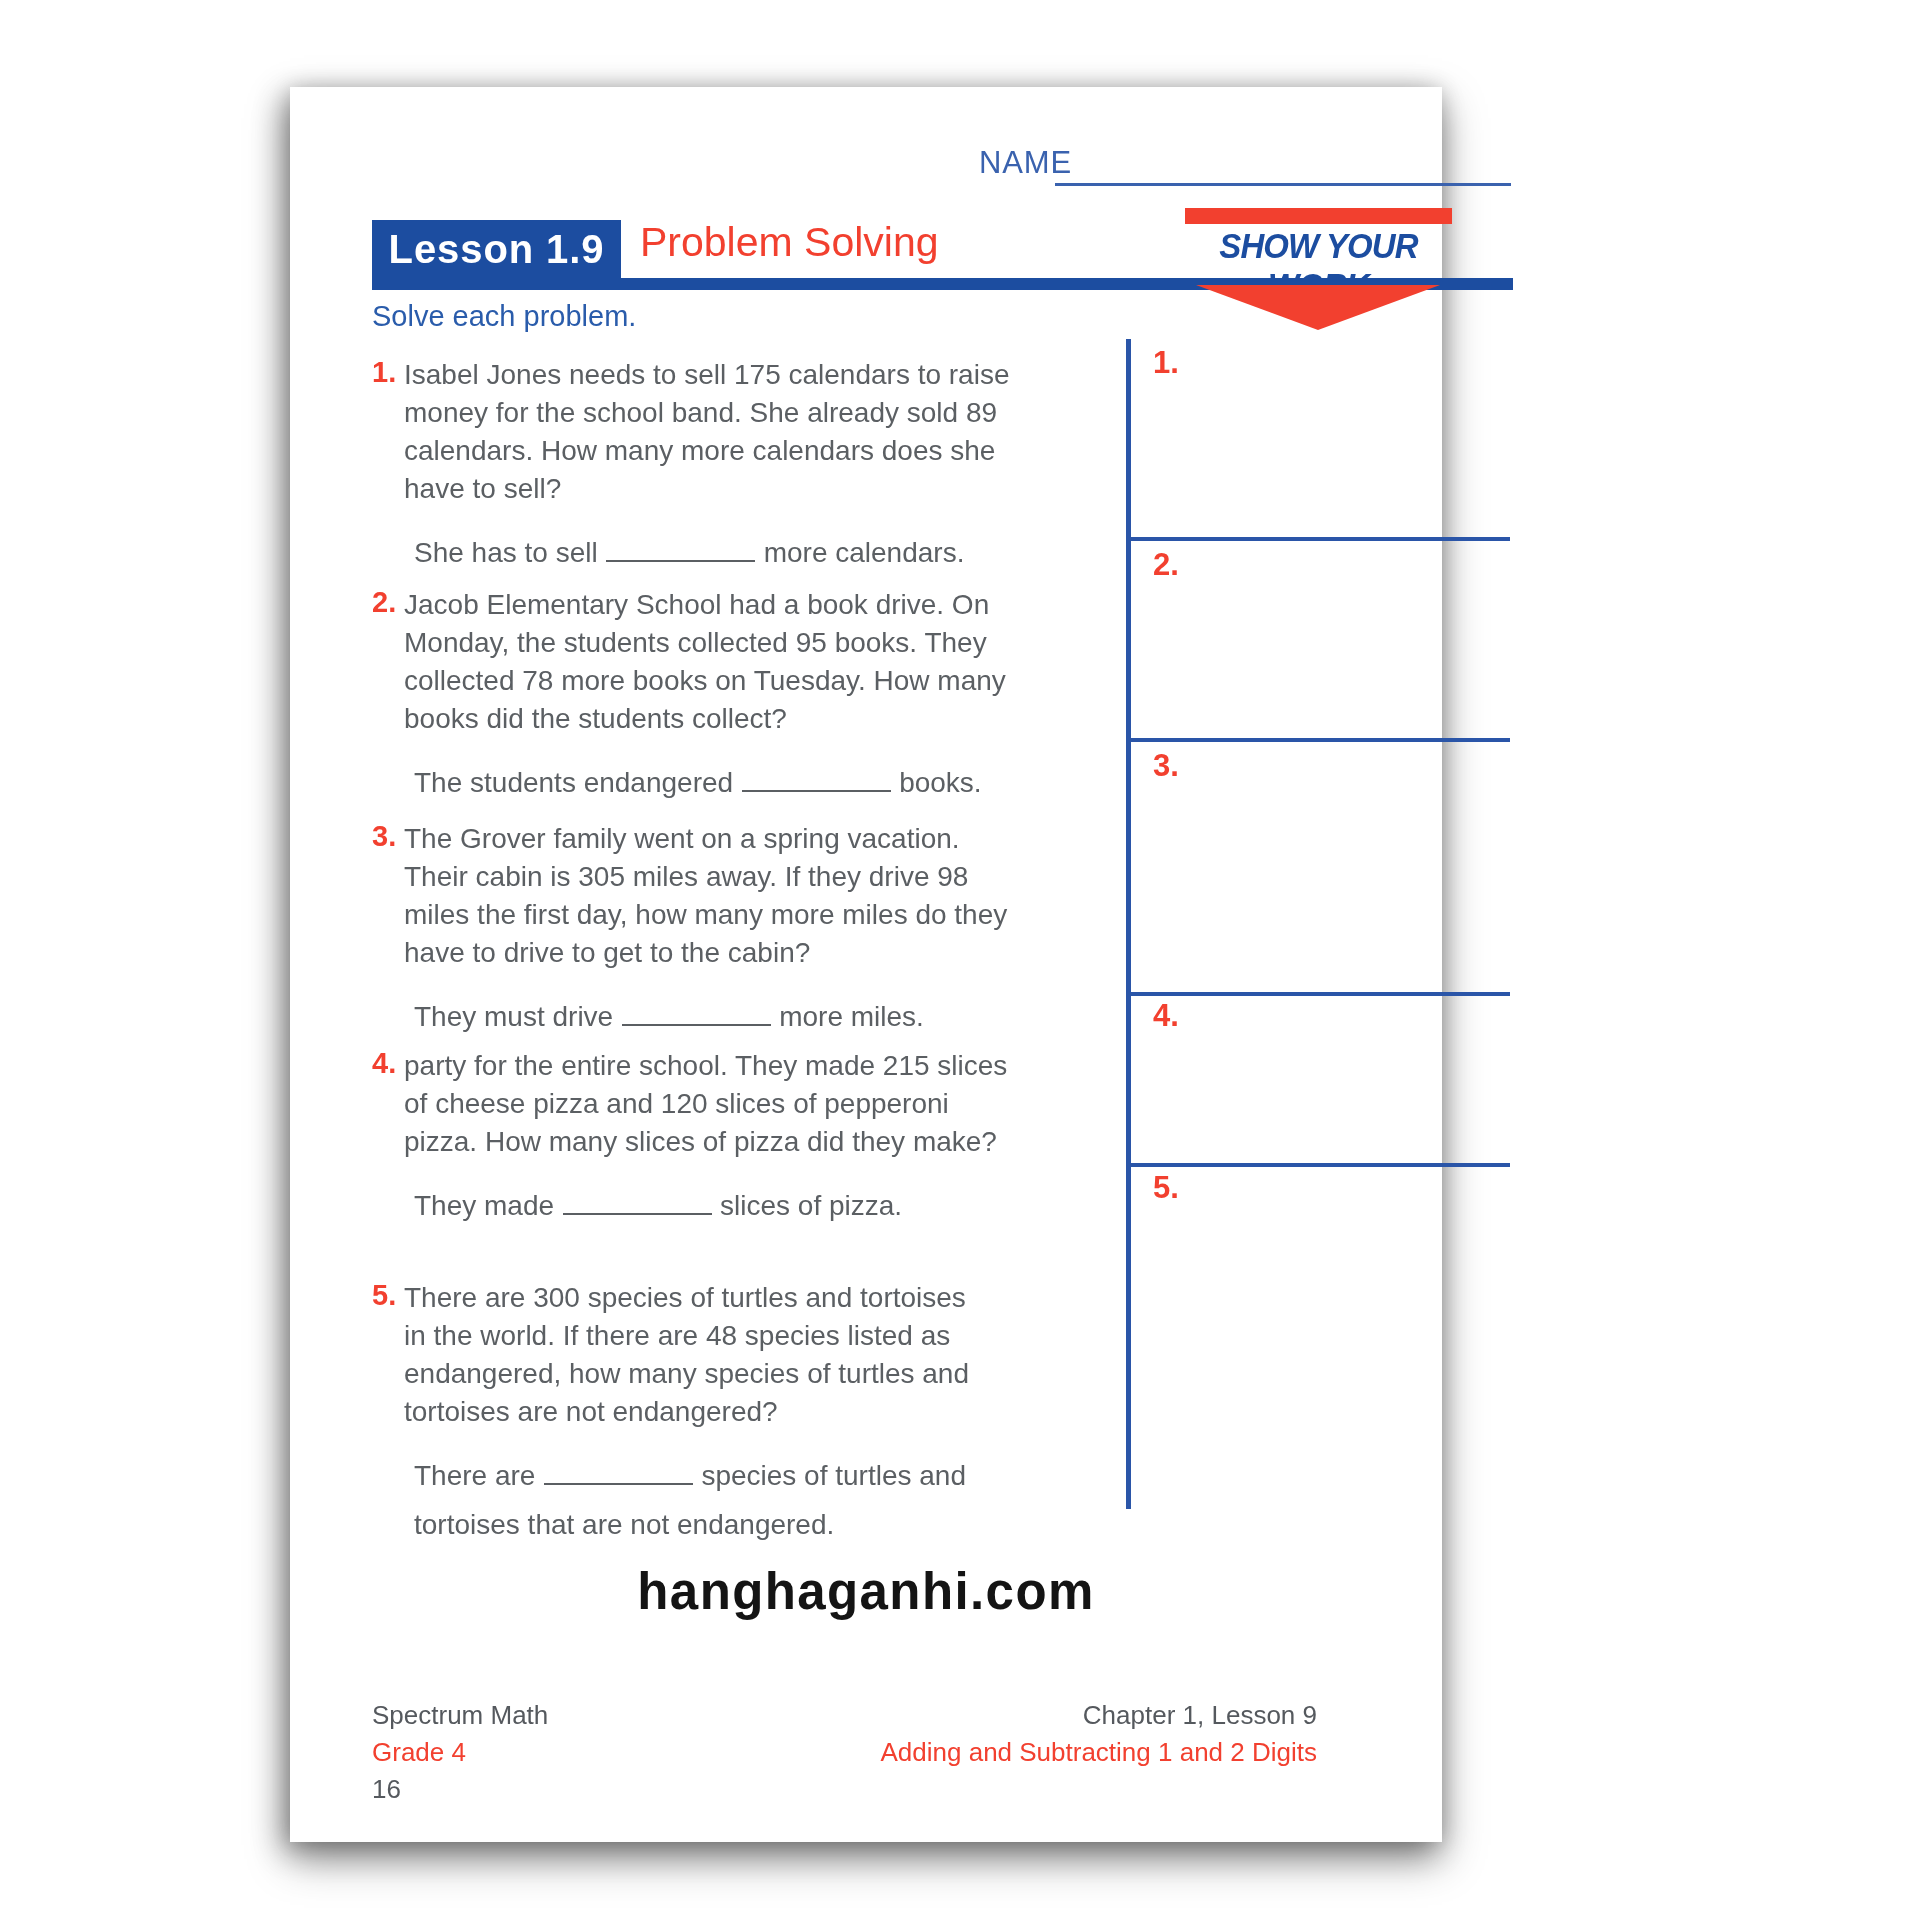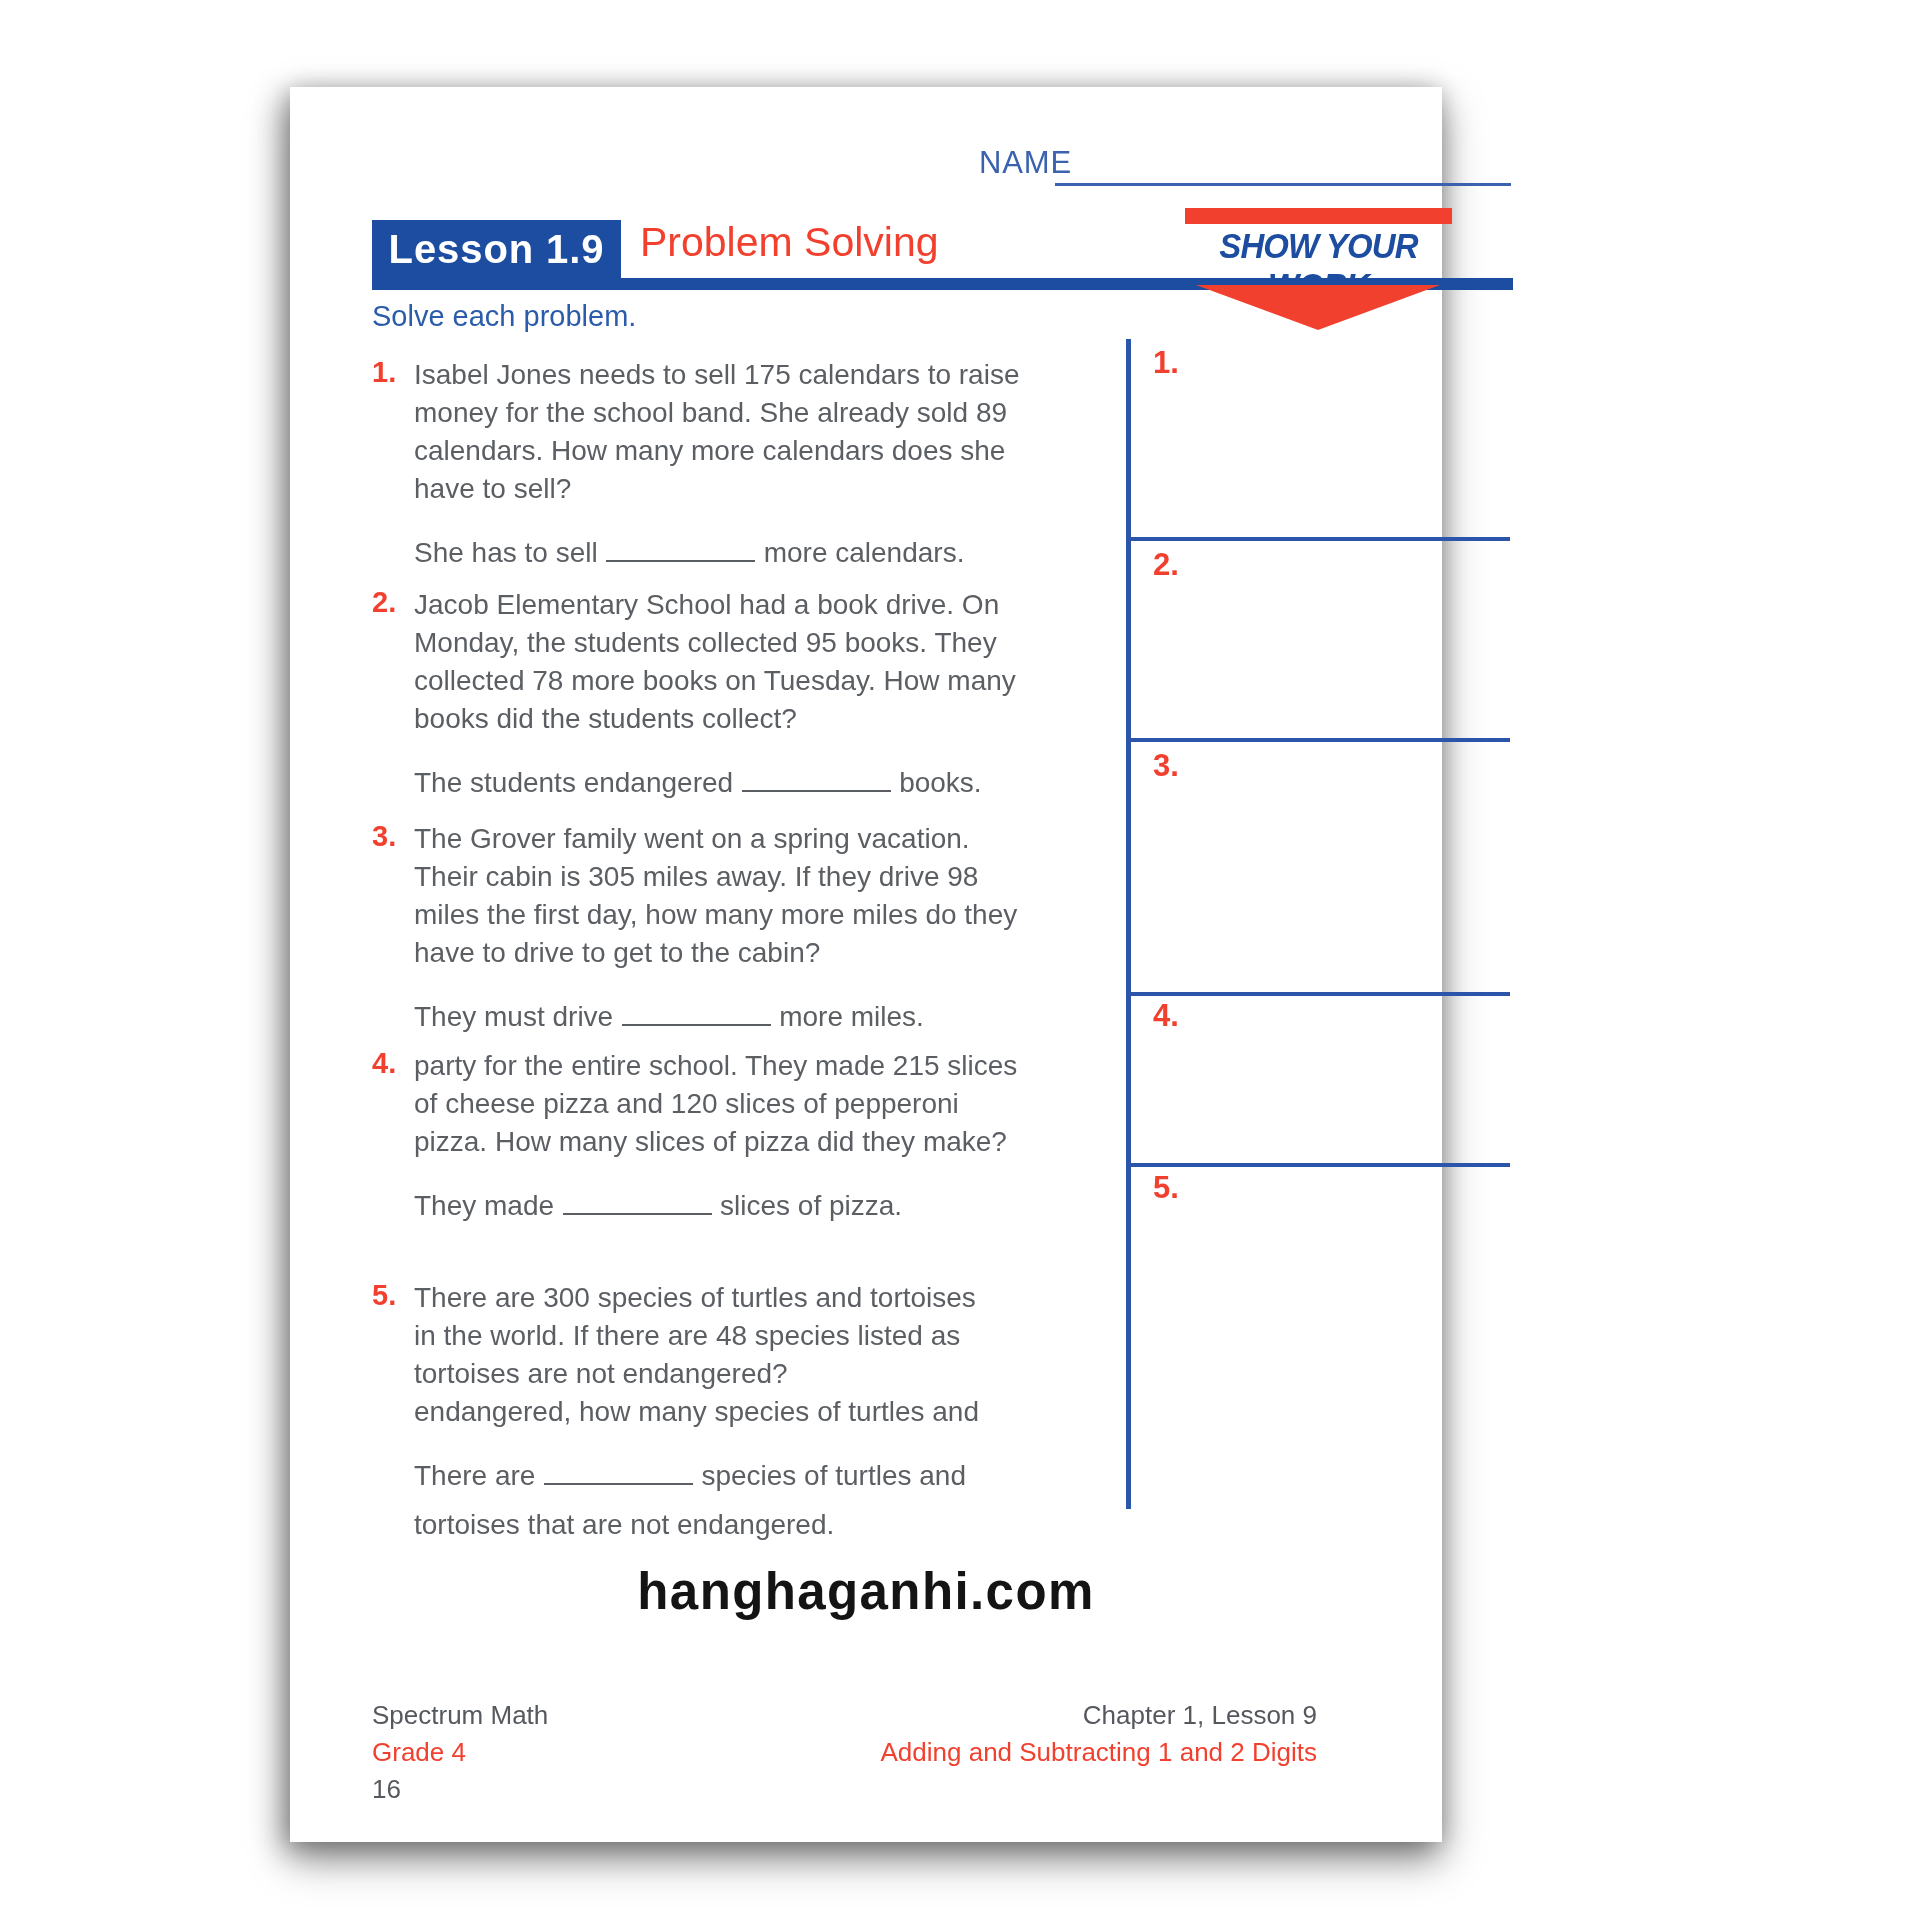--- a/index.html
+++ b/index.html
@@ -51,21 +51,21 @@
   .instructions {
     position: absolute; left: 82px; top: 213px;
     color: #2a5cab; font-size: 29px;
   }
   
   .problem { position: absolute; left: 82px; width: 753px; }
   .p-num {
     position: absolute; left: 0; top: 0;
     color: #f2402f; font-size: 29px; font-weight: bold;
   }
-  .p-lines { margin-left: 42px; }
+  .p-lines { margin-left: 32px; }
   .p-line {
     font-size: 28px; color: #5b5f63; line-height: 38px; white-space: nowrap;
   }
   .p-answer {
     margin-left: 42px; margin-top: 20px;
     font-size: 28px; color: #5b5f63; line-height: 49px; white-space: nowrap;
   }
   .blank {
     display: inline-block; width: 149px; height: 3.8px;
     border-bottom: 2.8px solid #5b5f63; margin: 0 8.5px; vertical-align: baseline;
@@ -155,22 +155,22 @@
             <div class="p-line">of cheese pizza and 120 slices of pepperoni</div>
             <div class="p-line">pizza. How many slices of pizza did they make?</div>
           </div>
           <div class="p-answer"><span>They made</span><span class="blank"></span><span>slices of pizza.</span></div>
         </div>
         <div class="problem" style="top: 1192px;">
           <span class="p-num">5.</span>
           <div class="p-lines">
             <div class="p-line">There are 300 species of turtles and tortoises</div>
             <div class="p-line">in the world. If there are 48 species listed as</div>
+            <div class="p-line">endangered, how many species of turtles and</div>
             <div class="p-line">tortoises are not endangered?</div>
-            <div class="p-line">endangered, how many species of turtles and</div>
           </div>
           <div class="p-answer"><span>There are</span><span class="blank"></span><span>species of turtles and</span><div>tortoises that are not endangered.</div></div>
         </div>
       </div>
 
     <div id="work-column">
       <div class="grid-vline"></div>
     <div class="grid-hline" style="top: 450px;"></div>
         <div class="grid-hline" style="top: 651px;"></div>
         <div class="grid-hline" style="top: 905px;"></div>

